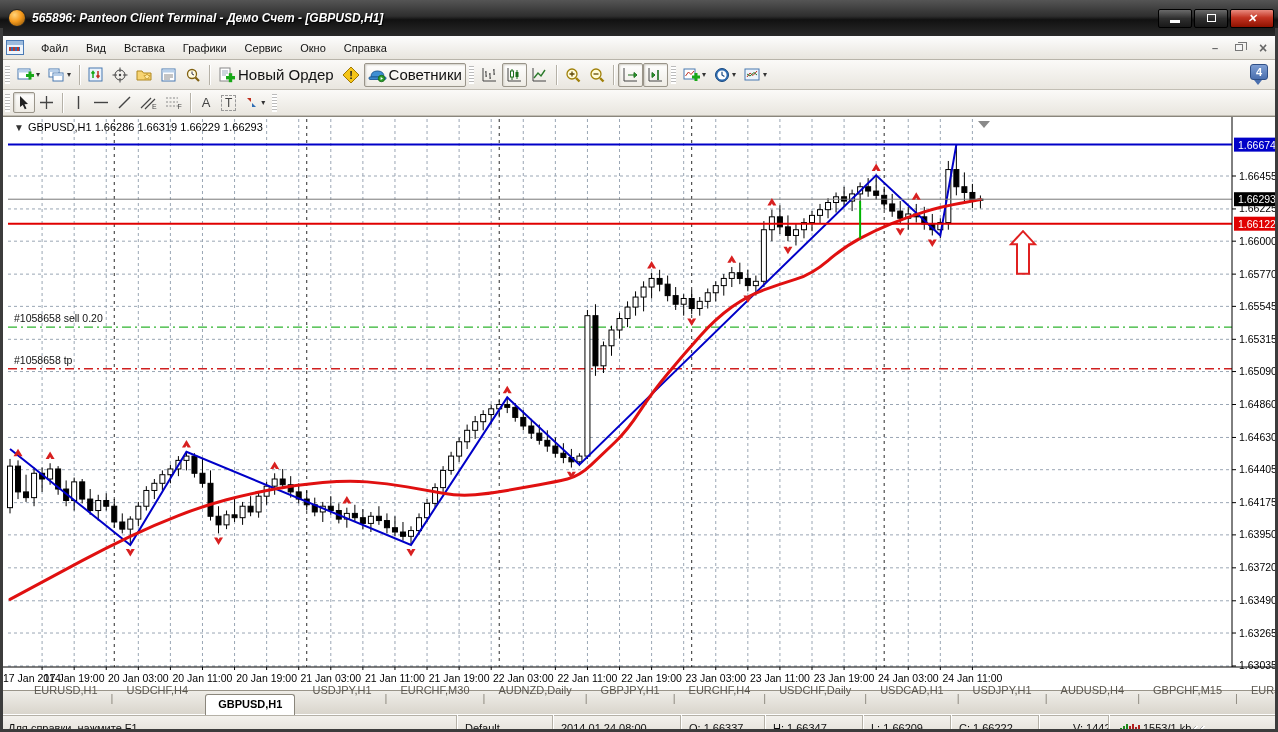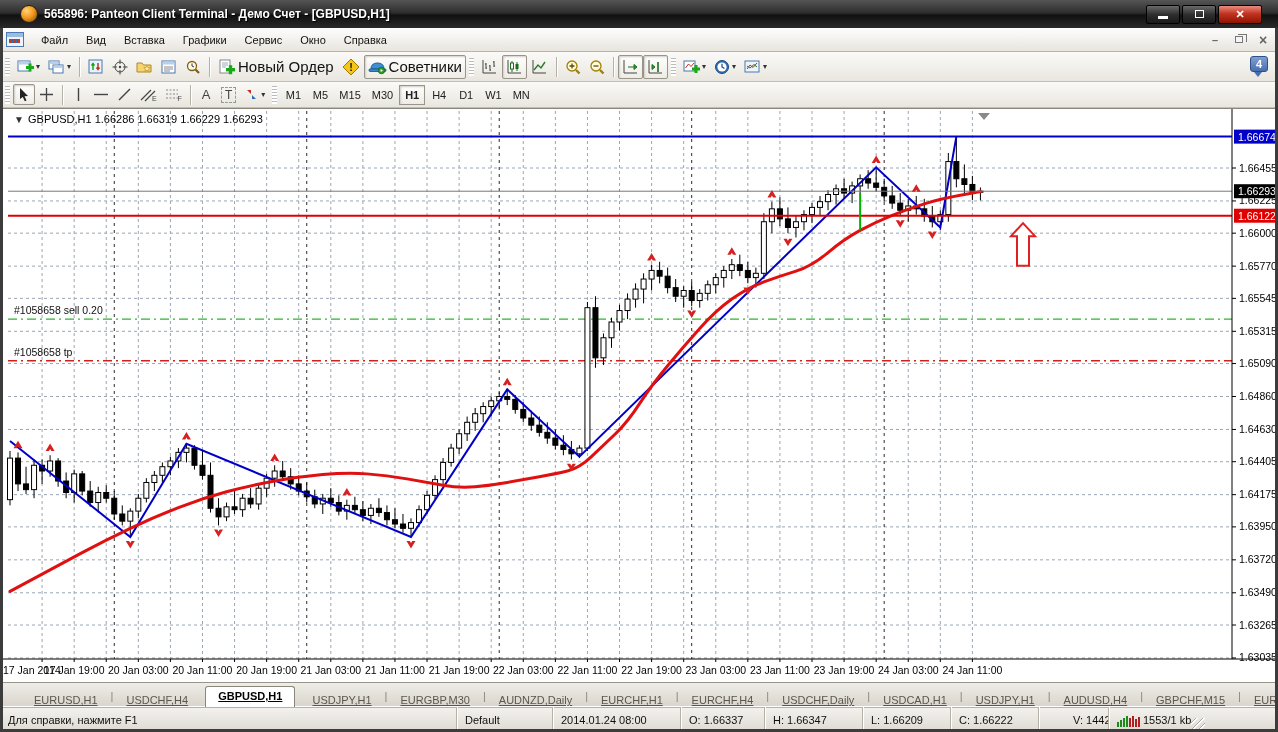--- a/index.html
+++ b/index.html
@@ -1,20 +1,20 @@
 <!DOCTYPE html>
 <html><head>
 <meta charset="utf-8">
 <style>
   * { box-sizing: border-box; margin:0; padding:0; }
   html,body { width:1278px; height:732px; overflow:hidden; }
   body { font-family:"Liberation Sans", sans-serif; font-size:11px; background:#d6d2ca; position:relative; }
 
   
-  .titlebar { height:28px; background:linear-gradient(#555,#2e2e2e 45%,#111 55%,#2a2a2a); display:flex; align-items:center; padding:0 16px; color:#fff; }
+  .titlebar { height:36px; background:linear-gradient(#555,#2e2e2e 45%,#111 55%,#2a2a2a); display:flex; align-items:center; padding:0 4px; color:#fff;font-style:italic; }
   .titlebar .app-icon { width:18px; height:18px; border-radius:50%; margin:0 6px 0 4px;
      background:radial-gradient(circle at 35% 30%, #ffd37a 0%, #f59a1c 45%, #7a4a08 100%); border:1px solid #222; }
   .titlebar .title-text { font-weight:bold; font-size:12px; text-shadow:1px 1px 1px #000; flex:1; white-space:nowrap; }
   .winbtns { display:flex; gap:2px; }
   .winbtn { width:34px; height:19px; border:1px solid #000; border-radius:2px; display:flex; align-items:center; justify-content:center;
      background:linear-gradient(#6a6a6a,#2f2f2f 50%,#191919); color:#fff; font-size:11px; line-height:1; }
   .winbtn.close { width:44px; background:linear-gradient(#e98b7f,#c33422 45%,#8f1200); }
   .winbtn .sq { width:9px; height:8px; border:1px solid #fff; display:inline-block; }
   .winbtn .mini { width:10px; height:3px; background:#fff; display:inline-block; margin-top:7px; }
 
@@ -46,21 +46,21 @@
   .badge4 { margin-left:auto; margin-right:6px; width:20px; height:22px; position:relative; }
   .badge4 .bubble { width:18px; height:16px; background:linear-gradient(#7f9fd4,#4a6fae); border:1px solid #2f4f86; border-radius:3px; color:#fff; font-weight:bold; font-size:11px; display:flex; align-items:center; justify-content:center; }
   .badge4 .tail { position:absolute; left:4px; top:16px; width:0; height:0; border-left:4px solid transparent; border-right:4px solid transparent; border-top:5px solid #4a6fae; }
 
   
   .chart-wrap { height:574px; position:relative; background:#fff; border-top:1px solid #8a867c; }
   .chart-wrap svg { position:absolute; left:0; top:0; }
 
   
   .tabbar { height:24px; background:linear-gradient(#efede8,#d9d5cc); border-top:1px solid #9a958a; display:flex; align-items:flex-end; padding:2px 4px 0 22px; position:relative; }
-  .tab { padding:3px 12px 0; color:#5a564e; white-space:nowrap; position:relative;text-decoration:underline; }
+  .tab { padding:3px 12px 18px; color:#5a564e; white-space:nowrap; position:relative; }
   .tab.active { background:#fff; border:1px solid #8a867c; border-bottom:none; border-radius:3px 3px 0 0; color:#000; font-weight:bold; margin-bottom:-1px; padding-bottom:5px;text-align:center; }
   .tab-sep { color:#8a867c; align-self:center; padding:0 1px; }
 
   
   .statusbar { height:26px; background:linear-gradient(#f4f2ee,#dedad2); border-top:1px solid #fff; box-shadow:inset 0 1px 0 #b5b1a7; display:flex; align-items:stretch; font-size:11px; color:#111; }
   .spanel { display:flex; align-items:center; padding:0 8px; border-left:1px solid #b5b1a7; box-shadow:inset 1px 0 0 #fff; white-space:nowrap; }
   .spanel.first { border-left:none; box-shadow:none; flex:1; }
   .resize-grip { width:14px; align-self:flex-end; height:14px;
      background:repeating-linear-gradient(135deg, transparent 0 3px, #aaa 3px 4px, #fff 4px 5px); }
 
@@ -334,31 +334,20 @@
   </div>
   <div class="tbtn">
     <svg width="15" height="15">
         <path d="M3 3 l4 0 l0 4 Z" fill="#c03020"></path>
         <path d="M12 12 l-4 0 l0 -4 Z" fill="#2e6db4"></path>
       </svg>
     <span class="caret">▾</span>
   </div>
 
   <div class="grip"></div>
-  <div id="timeframe-group" style="display:flex;align-items:center;gap:1px;">
-      <div class="tfbtn">M1</div>
-      <div class="tfbtn">M5</div>
-      <div class="tfbtn">M15</div>
-      <div class="tfbtn">M30</div>
-      <div class="tfbtn pressed">H1</div>
-      <div class="tfbtn">H4</div>
-      <div class="tfbtn">D1</div>
-      <div class="tfbtn">W1</div>
-      <div class="tfbtn">MN</div>
-    </div>
 </div>
 
 <div class="chart-wrap">
   <svg id="chart-svg" width="1278" height="574" viewBox="0 108 1278 574">
       <rect x="0" y="108" width="1278" height="574" fill="#ffffff"></rect>
       <g>
         <line x1="42.08" y1="110" x2="42.08" y2="658" stroke="#9aa6b4" stroke-dasharray="3,3" stroke-width="1"></line>
         <line x1="74.16" y1="110" x2="74.16" y2="658" stroke="#9aa6b4" stroke-dasharray="3,3" stroke-width="1"></line>
         <line x1="106.24" y1="110" x2="106.24" y2="658" stroke="#9aa6b4" stroke-dasharray="3,3" stroke-width="1"></line>
         <line x1="138.32" y1="110" x2="138.32" y2="658" stroke="#9aa6b4" stroke-dasharray="3,3" stroke-width="1"></line>
@@ -806,25 +795,25 @@
 <div class="tabbar">
   <div id="tab-items" style="display:flex;align-items:flex-end;">
       <div class="tab">EURUSD,H1</div>
       <span class="tab-sep">|</span>
       <div class="tab">USDCHF,H4</div>
       <span class="tab-sep">&nbsp;</span>
       <div class="tab active">GBPUSD,H1</div>
       <span class="tab-sep">&nbsp;</span>
       <div class="tab">USDJPY,H1</div>
       <span class="tab-sep">|</span>
-      <div class="tab">EURGBP,M30</div>
+      <div class="tab">EURCHF,M30</div>
       <span class="tab-sep">|</span>
       <div class="tab">AUDNZD,Daily</div>
       <span class="tab-sep">|</span>
-      <div class="tab">EURCHF,H1</div>
+      <div class="tab">GBPJPY,H1</div>
       <span class="tab-sep">|</span>
       <div class="tab">EURCHF,H4</div>
       <span class="tab-sep">|</span>
       <div class="tab">USDCHF,Daily</div>
       <span class="tab-sep">|</span>
       <div class="tab">USDCAD,H1</div>
       <span class="tab-sep">|</span>
       <div class="tab">USDJPY,H1</div>
       <span class="tab-sep">|</span>
       <div class="tab">AUDUSD,H4</div>

